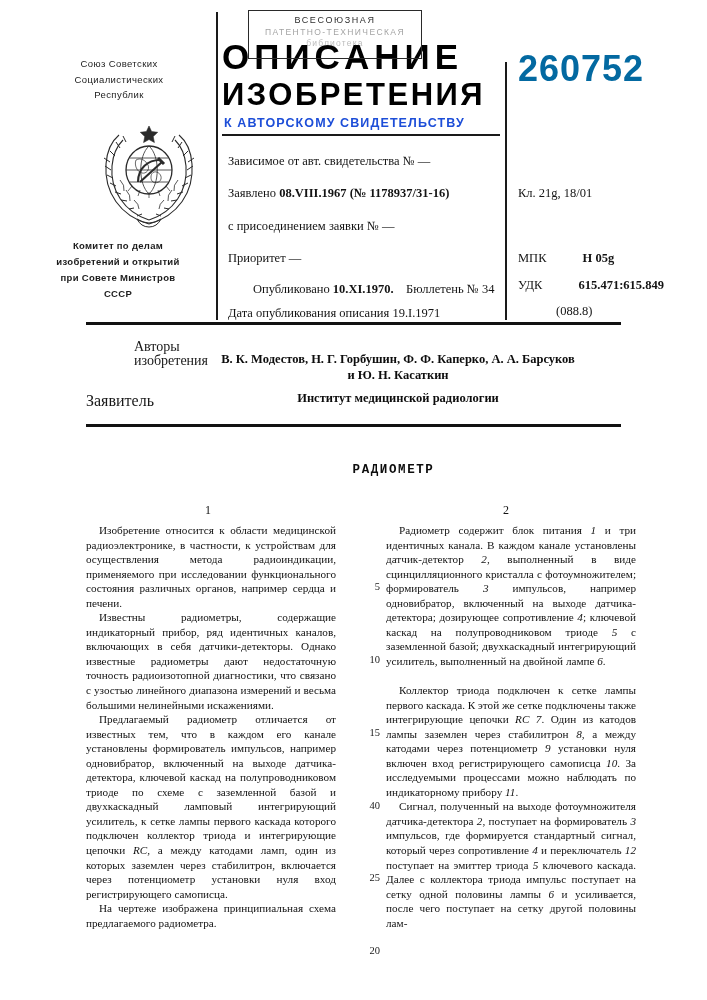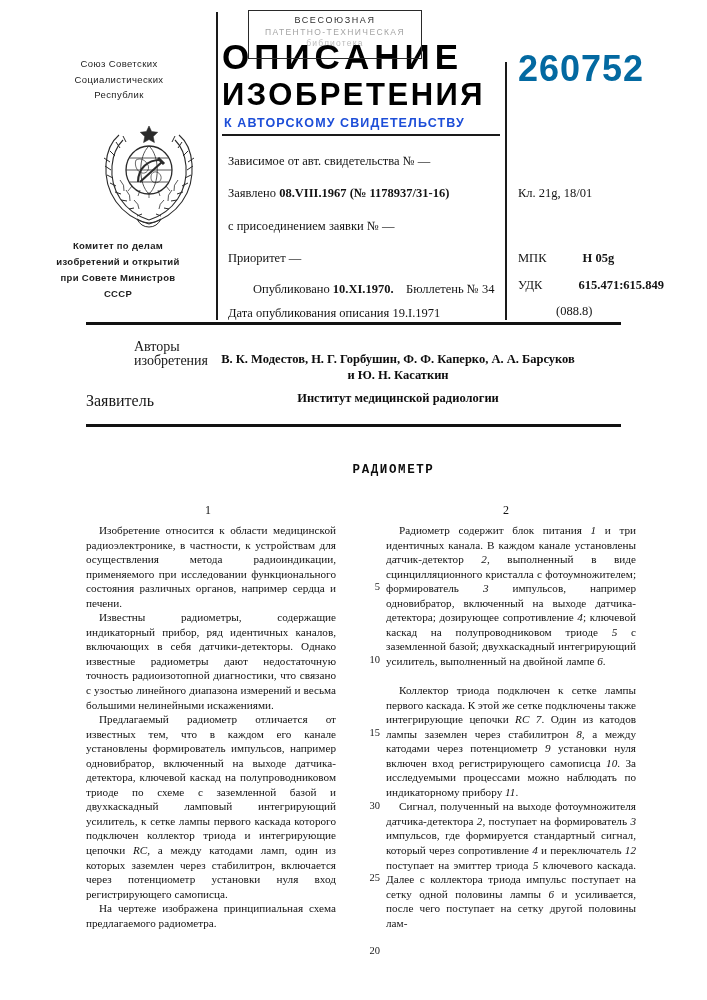--- a/index.html
+++ b/index.html
@@ -393,21 +393,21 @@
 
 <div id="invention-title">РАДИОМЕТР</div>
 
 <div class="col-number" id="colnum-1">1</div>
 <div class="col-number" id="colnum-2">2</div>
 
 <div id="line-gutter">
   <div style="top:58.2px">5</div>
   <div style="top:131px">10</div>
   <div style="top:203.7px">15</div>
-  <div style="top:276.5px">30</div>
+  <div style="top:276.5px">40</div>
   <div style="top:349.2px">25</div>
   <div style="top:422px">20</div>
 </div>
 
 <div class="bodycol" id="col-left">
   <p>Изобретение относится к области медицинской радиоэлектронике, в частности, к устройствам для осуществления метода радиоиндикации, применяемого при исследовании функционального состояния различных органов, например сердца и печени.</p>
   <p>Известны радиометры, содержащие индикаторный прибор, ряд идентичных каналов, включающих в себя датчики-детекторы. Однако известные радиометры дают недостаточную точность радиоизотопной диагностики, что связано с узостью линейного диапазона измерений и весьма большими нелинейными искажениями.</p>
   <p><span>Предлагаемый радиометр отличается от известных тем, что в каждом его канале установлены формирователь импульсов, например одновибратор, включенный на выходе датчика-детектора, ключевой каскад на полупроводниковом триоде по схеме с заземленной базой и двухкаскадный ламповый интегрирующий усилитель, к сетке лампы первого каскада которого подключен коллектор триода и интегрирующие цепочки </span><i>RC</i><span>, а между катодами ламп, один из которых заземлен через стабилитрон, включается через потенциометр установки нуля вход регистрирующего самописца.</span></p>
   <p>На чертеже изображена принципиальная схема предлагаемого радиометра.</p>
 </div>

